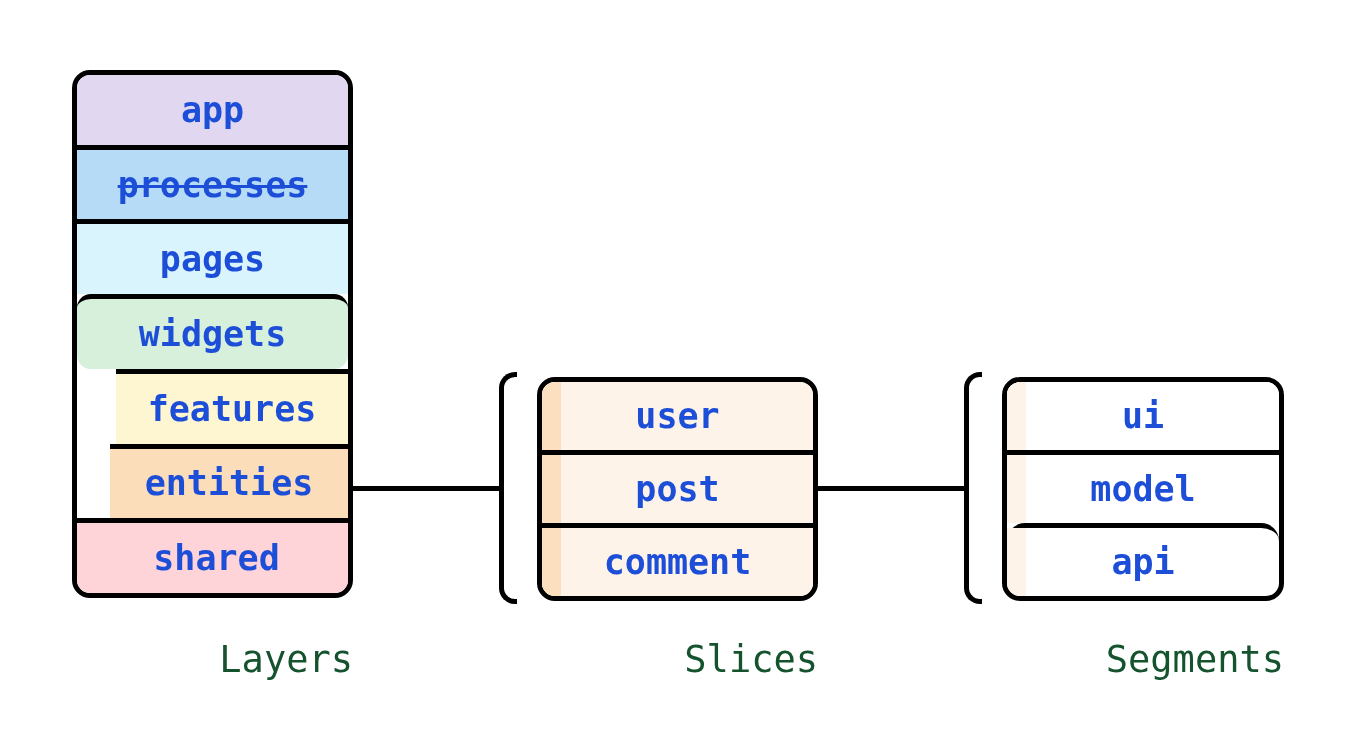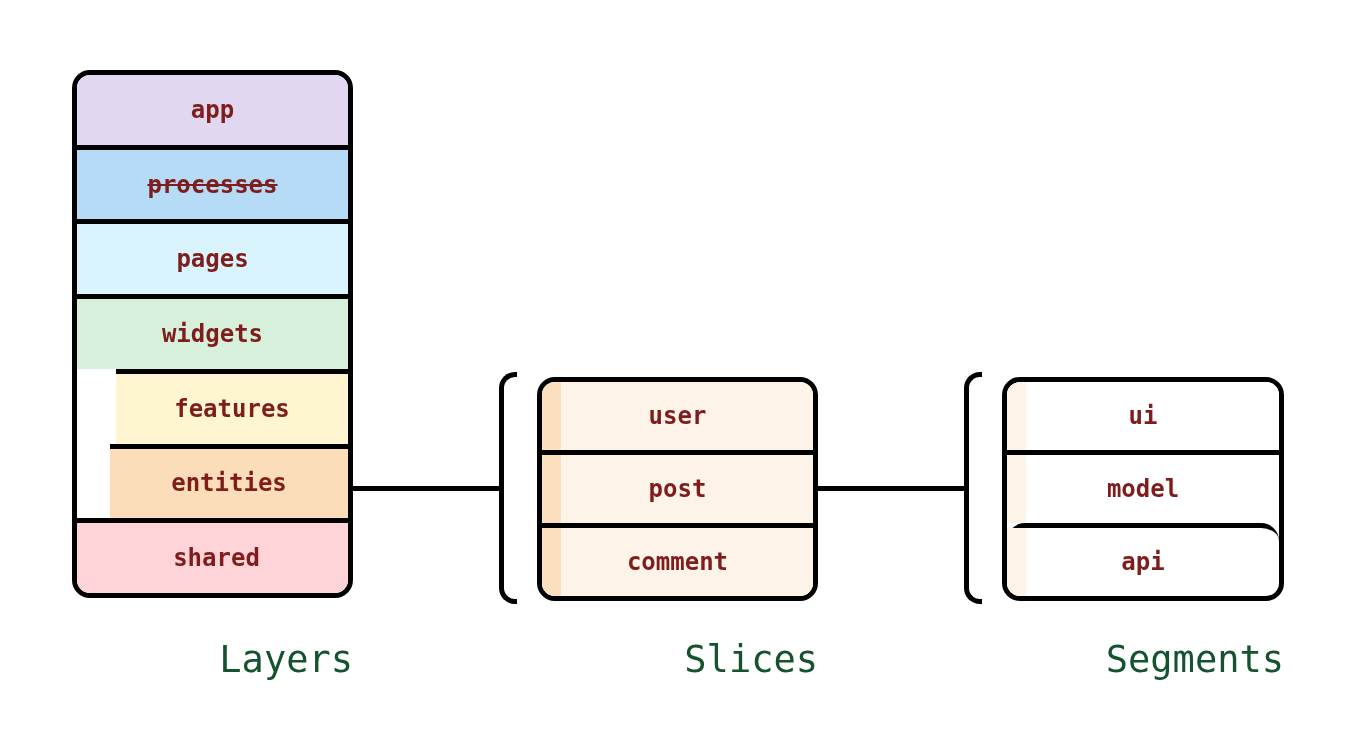--- a/index.html
+++ b/index.html
@@ -30,22 +30,22 @@
     position: relative;
     display: flex;
     align-items: center;
     justify-content: center;
   }
   .row + .row { border-top: 5px solid #000; }
   .row-label {
     position: relative;
     z-index: 2;
     font-weight: bold;
-    font-size: 24px;
-    color: #7f1d1d;
+    font-size: 35px;
+    color: #1d4ed8;
     letter-spacing: 0;
   }
   .stripe {
     position: absolute;
     left: 0; top: 0; bottom: 0;
     width: 19px;
     z-index: 1;
   }
   .bracket {
     position: absolute;
@@ -93,21 +93,21 @@
   <div class="stack" id="layers-stack">
     <div class="row" style="background-color: rgb(225, 215, 241);">
       <span class="row-label">app</span>
     </div>
     <div class="row" style="background-color: rgb(181, 219, 247);">
       <span class="row-label" style="text-decoration: line-through;">processes</span>
     </div>
     <div class="row" style="background-color: rgb(217, 244, 253); align-items: center;">
       <span class="row-label">pages</span>
     </div>
-    <div class="row" style="background-color: rgb(215, 240, 219);">
+    <div class="row" style="background-color: rgb(215, 240, 219); border-radius: 14px;">
       <span class="row-label">widgets</span>
     </div>
     <div class="row" style="background-color: rgb(253, 246, 209); margin-left: 39px;">
       <span class="row-label">features</span>
     </div>
     <div class="row" style="background-color: rgb(251, 222, 185); margin-left: 33px;">
       <span class="row-label">entities</span>
     </div>
     <div class="row" style="background-color: rgb(254, 212, 216); padding-left: 8px;">
       <span class="row-label">shared</span>

